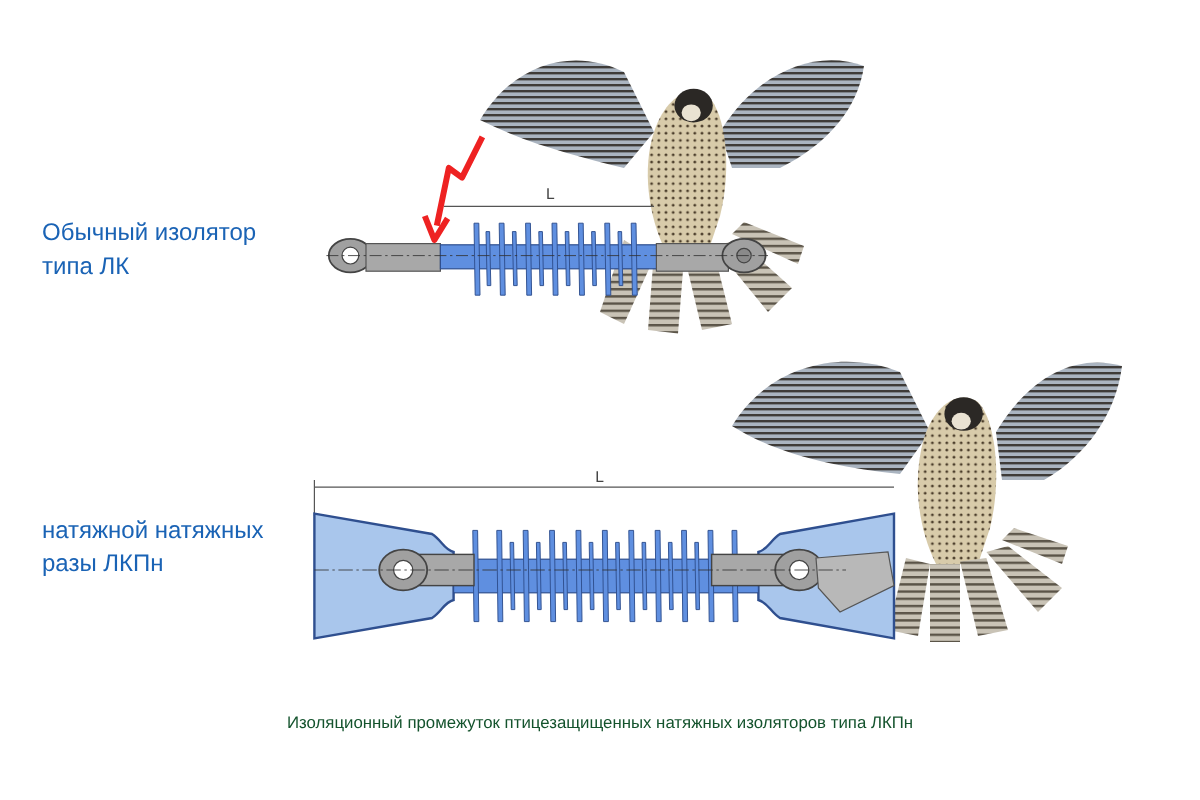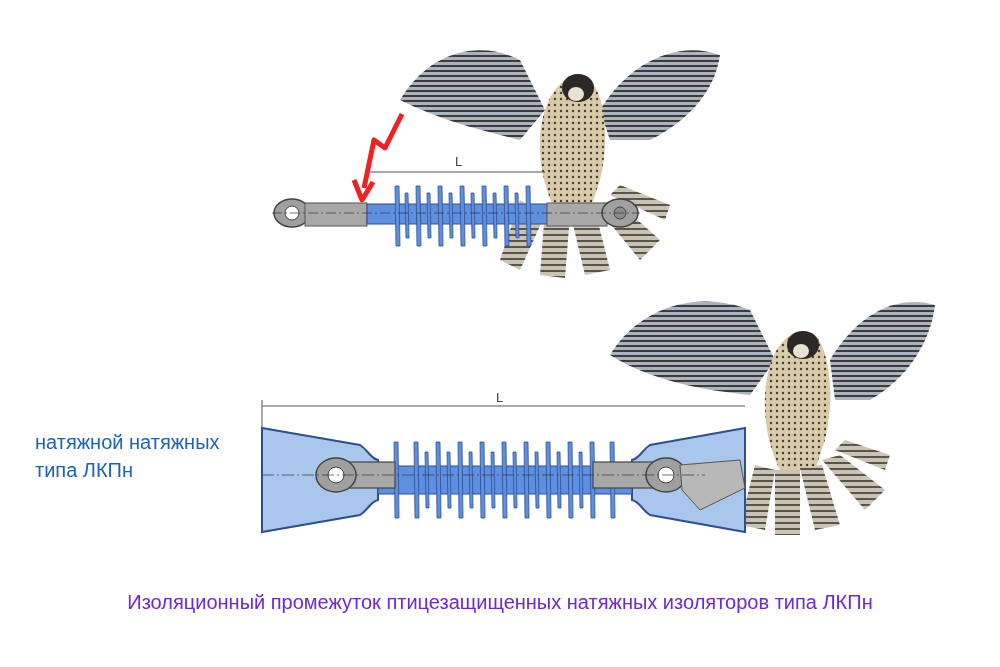--- a/index.html
+++ b/index.html
@@ -1,33 +1,35 @@
 <!DOCTYPE html>
 <html><head>
 <meta charset="utf-8">
 <style>
   html,body{margin:0;padding:0;background:#fff;}
   body{width:1000px;height:667px;position:relative;overflow:hidden;font-family:"Liberation Sans",sans-serif;}
   .label{position:absolute;color:#1a63b5;font-size:20px;line-height:28px;font-family:"Liberation Sans",sans-serif;}
   .label span{display:block;}
   #lbl1{left:35px;top:180px;}
   #lbl2{left:35px;top:428px;}
-  .caption{position:absolute;left:0;width:1000px;top:592px;text-align:center;color:#6d28d9;font-size:20px;line-height:21px;font-family:"Liberation Sans",sans-serif;}
+  .caption{position:absolute;left:0;width:1000px;top:592px;text-align:center;color:#14532d;font-size:14px;line-height:21px;font-family:"Liberation Sans",sans-serif;}
   .caption span{display:block;}
   svg{position:absolute;left:0;top:0;}
 </style>
 </head>
 <body>
 
 <div class="label" id="lbl1">
+  <span>Обычный изолятор</span>
+  <span>типа ЛК</span>
 </div>
 
 <div class="label" id="lbl2">
   <span>натяжной натяжных</span>
-  <span>типа ЛКПн</span>
+  <span>разы ЛКПн</span>
 </div>
 
 <svg width="1000" height="667" viewBox="0 0 1000 667">
   <defs>
     <pattern id="feather" width="8" height="6" patternUnits="userSpaceOnUse">
       <rect width="8" height="6" fill="#c9c3b6"></rect>
       <rect x="0" y="0" width="8" height="2" fill="#5b5448"></rect>
     </pattern>
     <pattern id="wingpat" width="10" height="5" patternUnits="userSpaceOnUse">
       <rect width="10" height="5" fill="#aab4c0"></rect>

